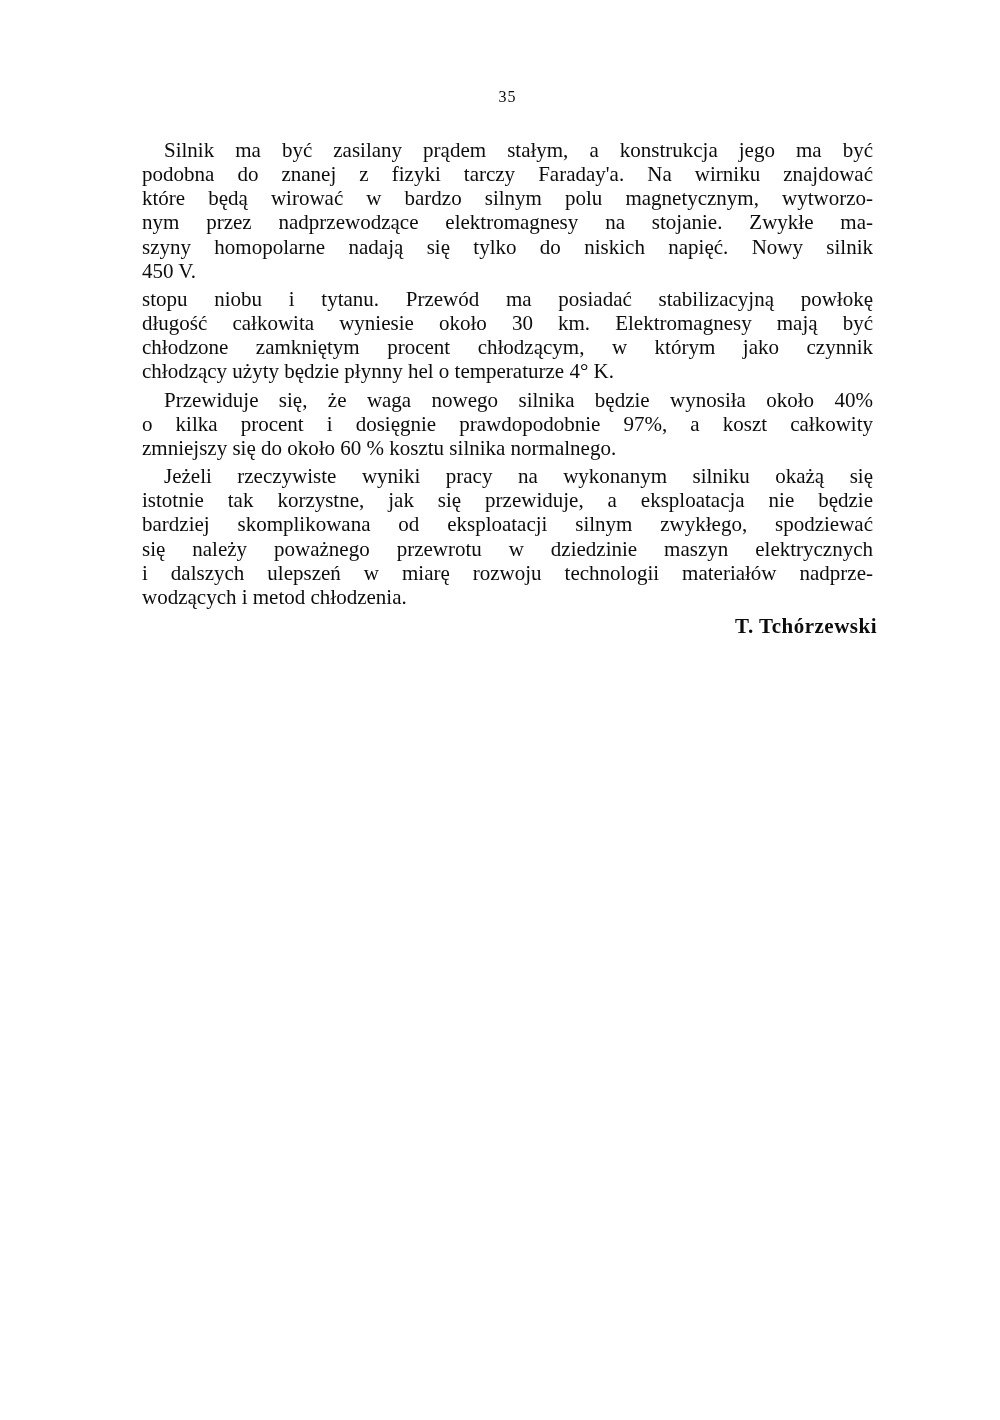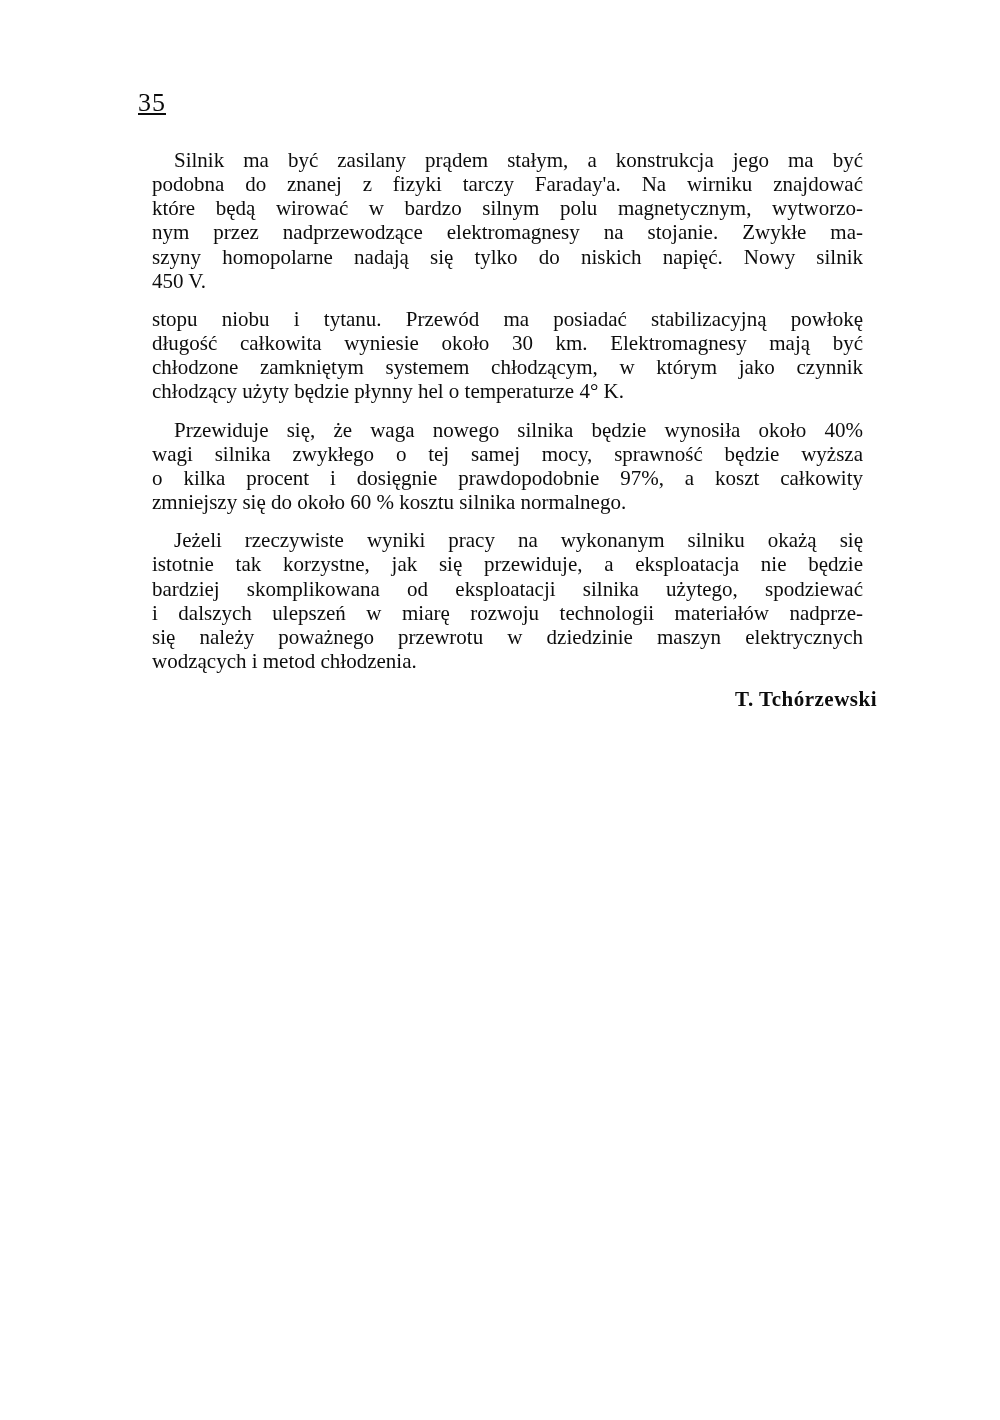--- a/index.html
+++ b/index.html
@@ -13,35 +13,34 @@
     position: relative;
     font-family: "Liberation Serif", serif;
     color: #0c0c0c;
     overflow: hidden;
   }
   .page-number {
     position: absolute;
     left: 138px;
     top: 88px;
     width: 739px;
-    text-align: left;
-    font-size: 26px;
+    text-align: center;
+    font-size: 16px;
     letter-spacing: 1px;
-    text-decoration: underline;
   }
   .text-block {
     position: absolute;
     left: 138px;
     top: 134px;
     width: 739px;
     font-size: 21px;
     line-height: 24.15px;
   }
   .para {
-    margin: 14px;
+    margin: 4px;
     padding: 0;
     font-family: Liberation Serif, serif;
   }
   .line {
     display: block;
     text-align: justify;
     text-align-last: justify;
     white-space: normal;
   }
   .line.last {
@@ -73,35 +72,34 @@
     <span class="line">podobna do znanej z fizyki tarczy Faraday'a. Na wirniku znajdować</span>
     <span class="line">które będą wirować w bardzo silnym polu magnetycznym, wytworzo-</span>
     <span class="line">nym przez nadprzewodzące elektromagnesy na stojanie. Zwykłe ma-</span>
     <span class="line">szyny homopolarne nadają się tylko do niskich napięć. Nowy silnik</span>
     <span class="line last">450 V.</span>
   </p>
 
   <p class="para">
     <span class="line">stopu niobu i tytanu. Przewód ma posiadać stabilizacyjną powłokę</span>
     <span class="line">długość całkowita wyniesie około 30 km. Elektromagnesy mają być</span>
-    <span class="line">chłodzone zamkniętym systemem chłodzącym, w którym jako czynnik</span>
+    <span class="line">chłodzone zamkniętym procent chłodzącym, w którym jako czynnik</span>
     <span class="line last">chłodzący użyty będzie płynny hel o temperaturze 4° K.</span>
   </p>
 
   <p class="para">
     <span class="line indent">Przewiduje się, że waga nowego silnika będzie wynosiła około 40%</span>
-    <span class="line">wagi silnika zwykłego o tej samej mocy, sprawność będzie wyższa</span>
     <span class="line">o kilka procent i dosięgnie prawdopodobnie 97%, a koszt całkowity</span>
     <span class="line last">zmniejszy się do około 60 % kosztu silnika normalnego.</span>
   </p>
 
   <p class="para">
     <span class="line indent">Jeżeli rzeczywiste wyniki pracy na wykonanym silniku okażą się</span>
     <span class="line">istotnie tak korzystne, jak się przewiduje, a eksploatacja nie będzie</span>
-    <span class="line">bardziej skomplikowana od eksploatacji silnika użytego, spodziewać</span>
+    <span class="line">bardziej skomplikowana od eksploatacji silnym zwykłego, spodziewać</span>
+    <span class="line">się należy poważnego przewrotu w dziedzinie maszyn elektrycznych</span>
     <span class="line">i dalszych ulepszeń w miarę rozwoju technologii materiałów nadprze-</span>
-    <span class="line">się należy poważnego przewrotu w dziedzinie maszyn elektrycznych</span>
     <span class="line last">wodzących i metod chłodzenia.</span>
   </p>
 
   <span class="signature">T. Tchórzewski</span>
 
 </div>
 
 </body></html>

